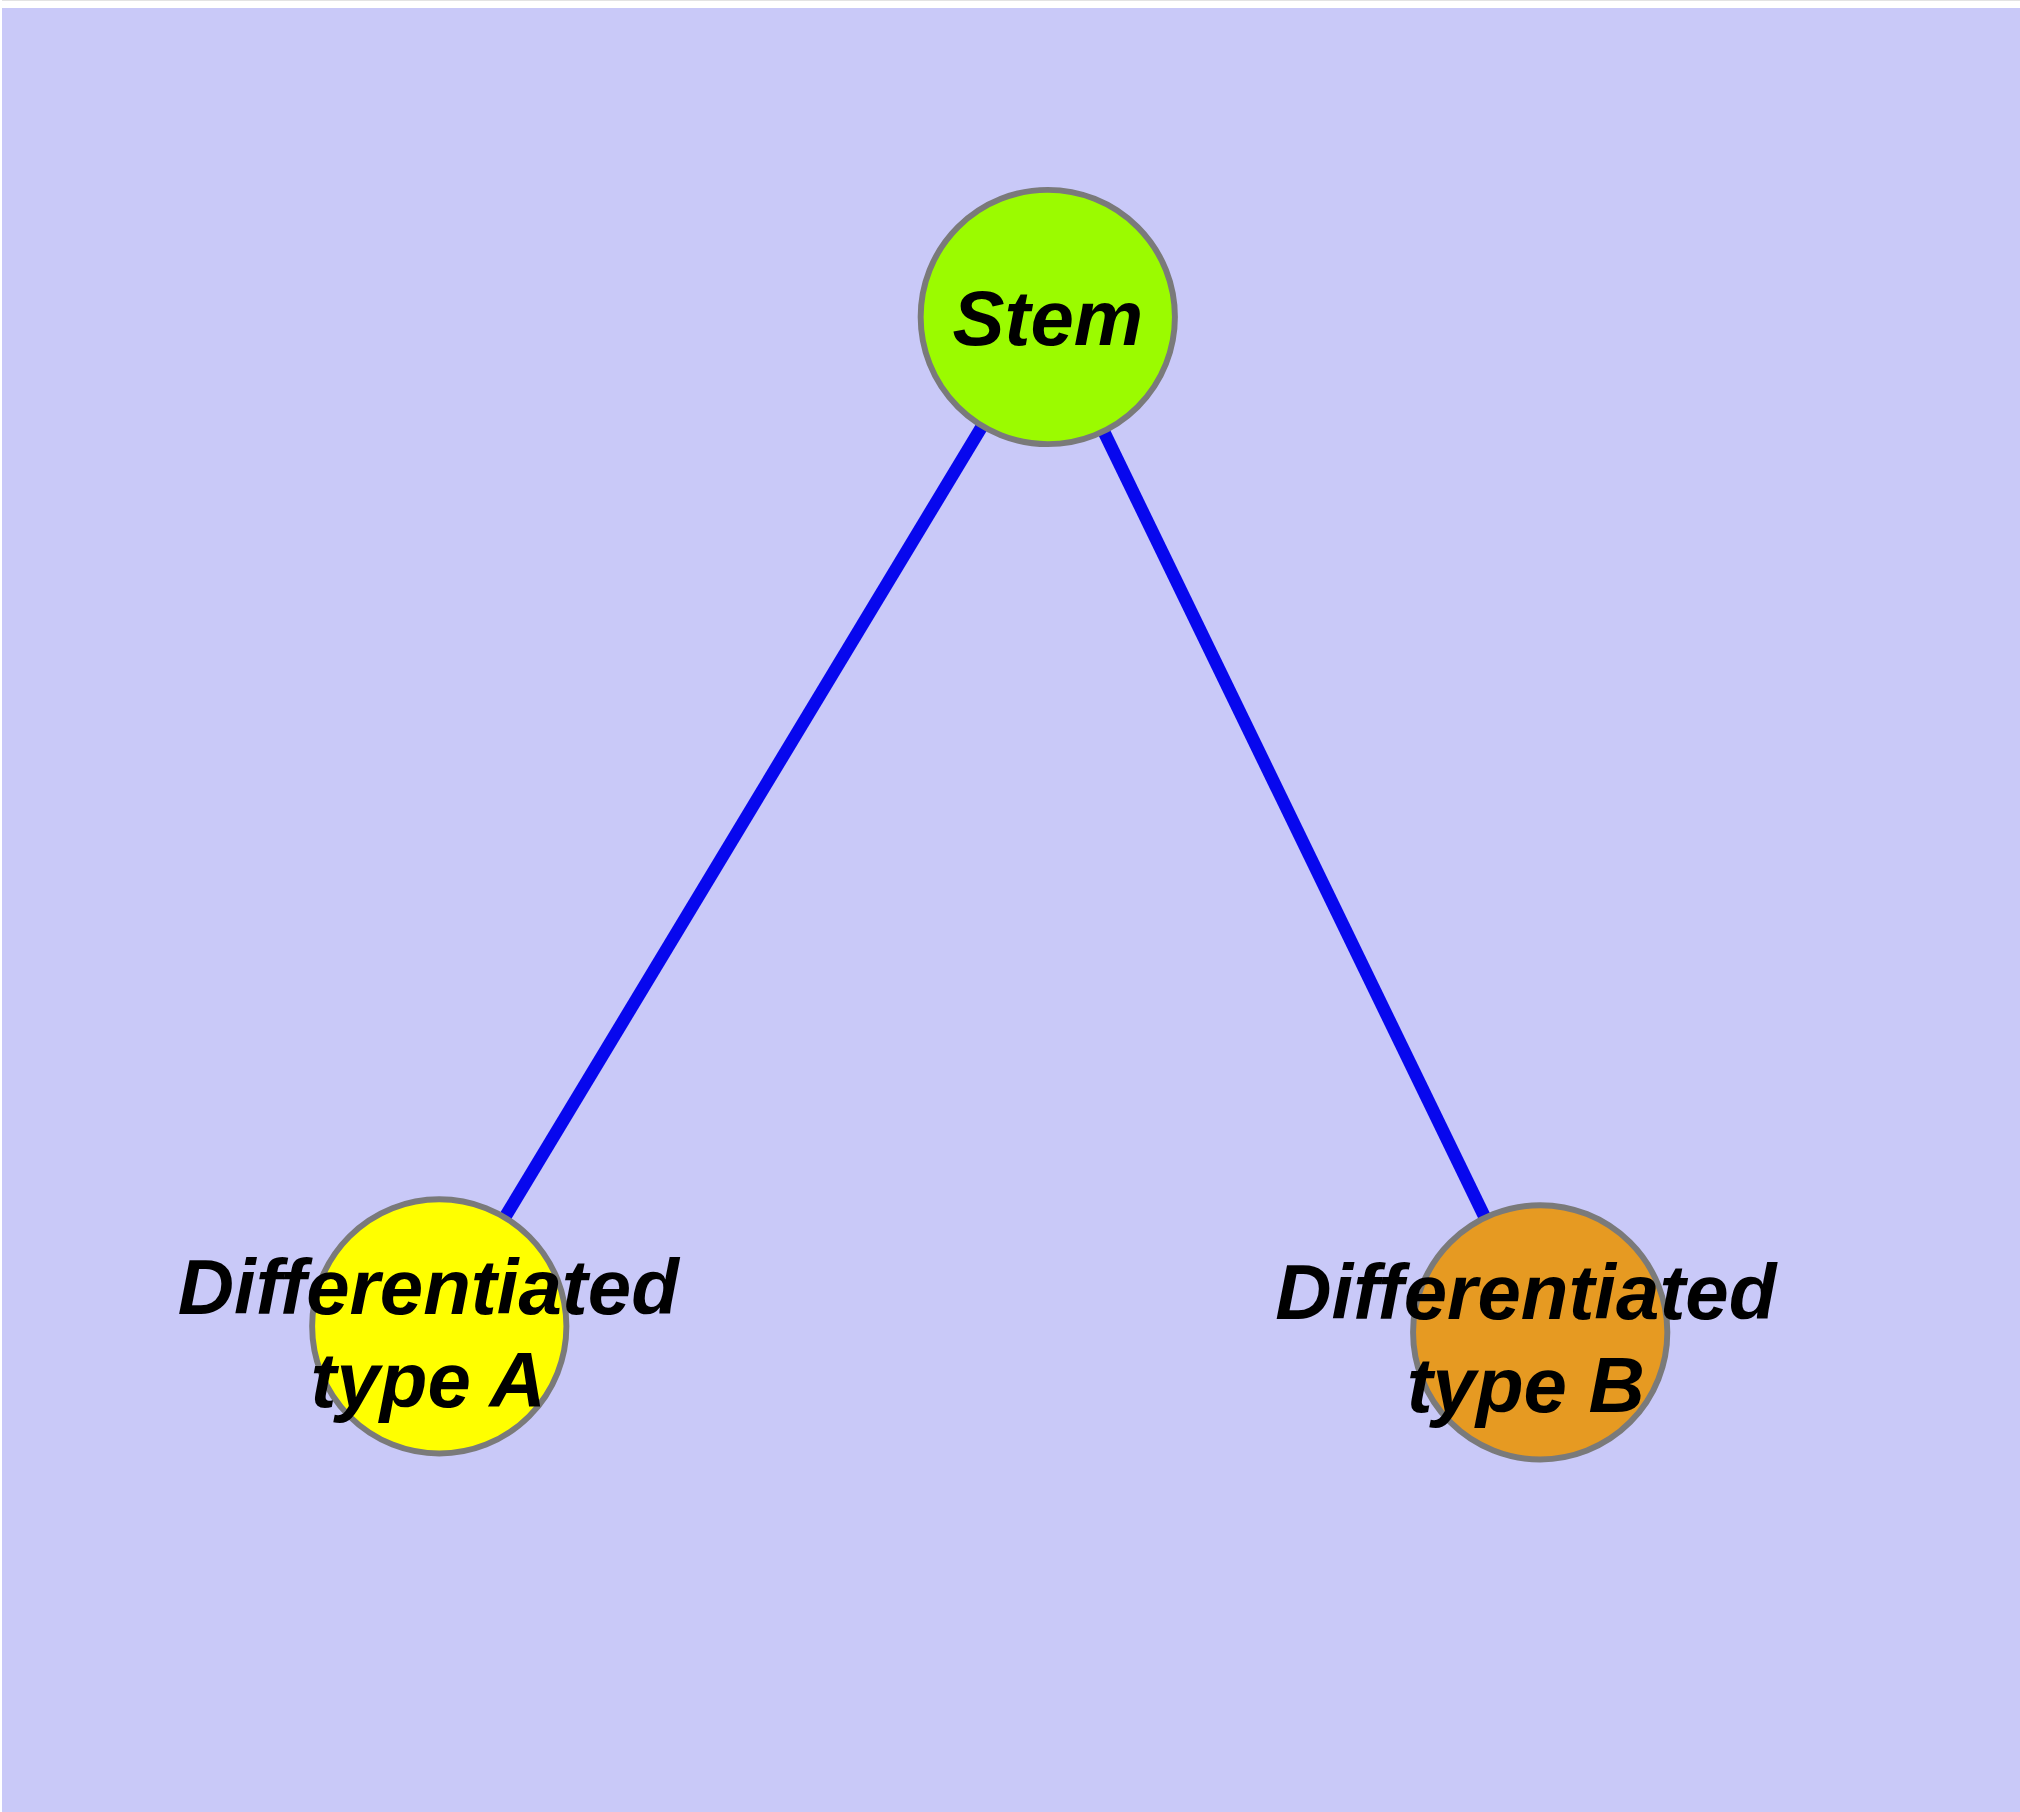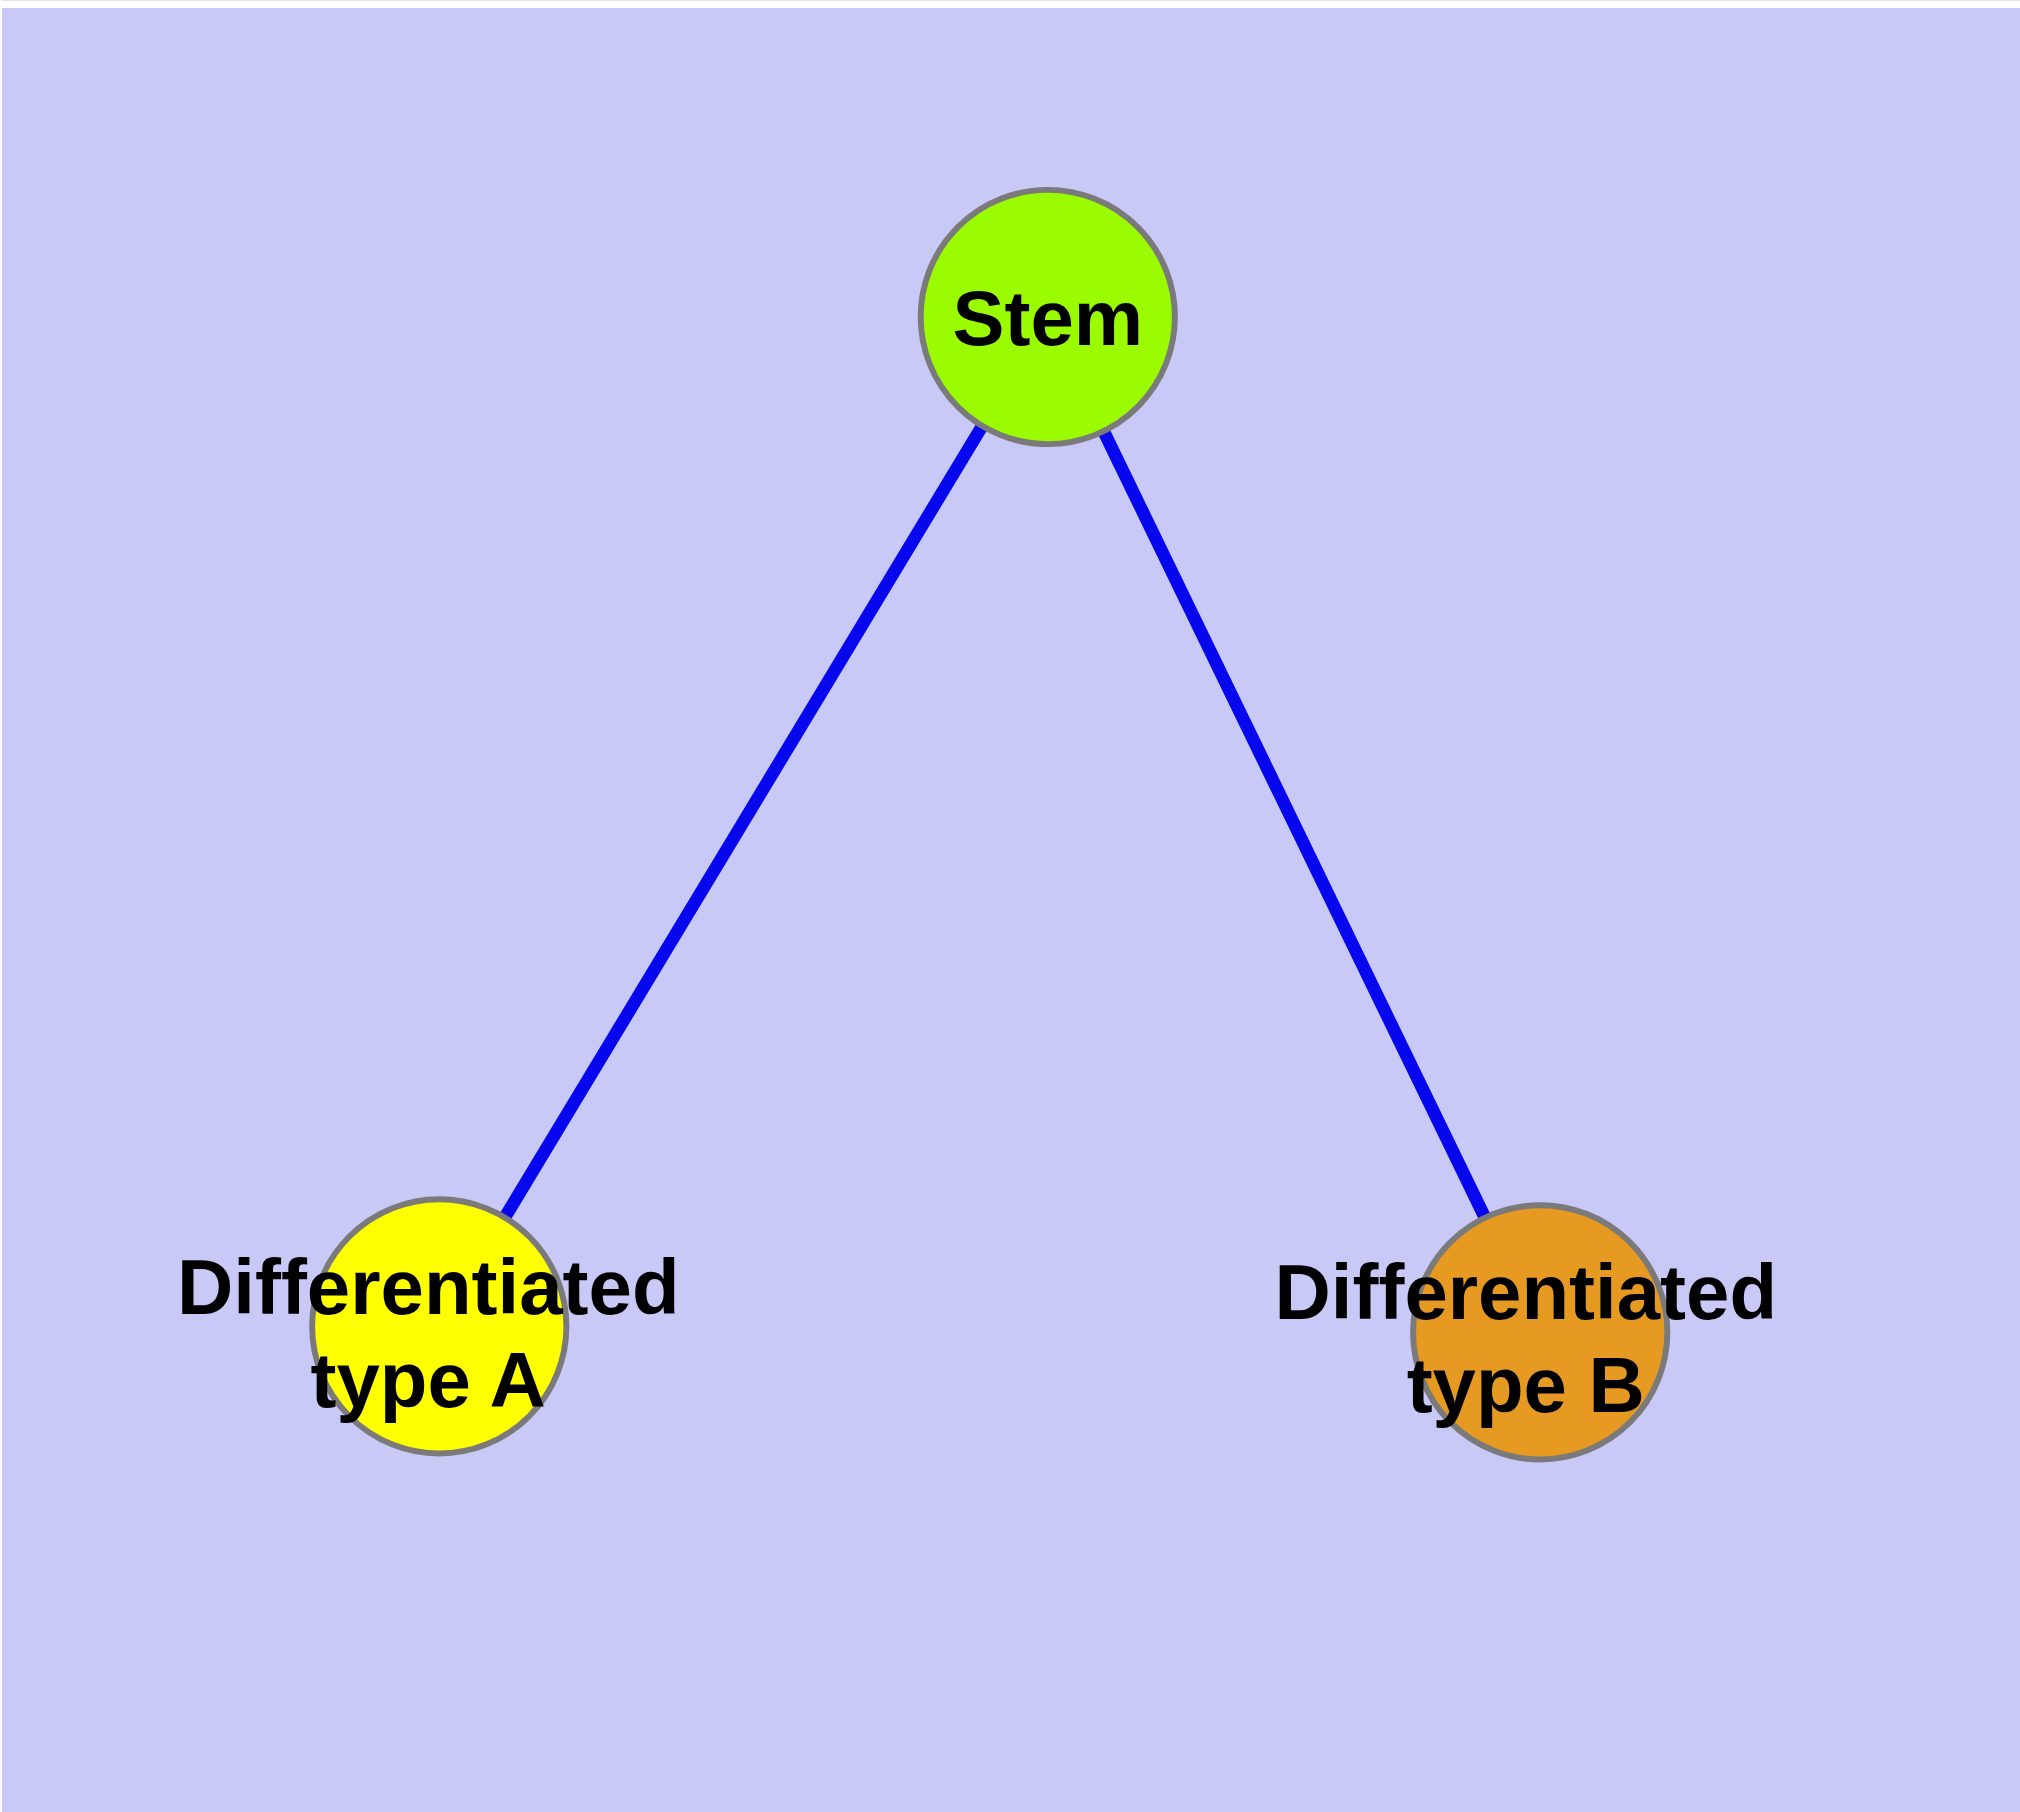--- a/index.html
+++ b/index.html
@@ -6,20 +6,21 @@
     margin: 0;
     padding: 0;
     background: #ffffff;
   }
   .screen {
     position: relative;
     width: 2021px;
     height: 1812px;
     overflow: hidden;
     font-family: "Liberation Sans", sans-serif;
+    font-style: italic;
   }
   .top-strip {
     position: absolute;
     top: 0; left: 0; right: 0;
     height: 7.6px;
     background: #ffffff;
     border-top: 1.7px solid #e3e3e3;
     box-sizing: border-box;
     z-index: 2;
   }

